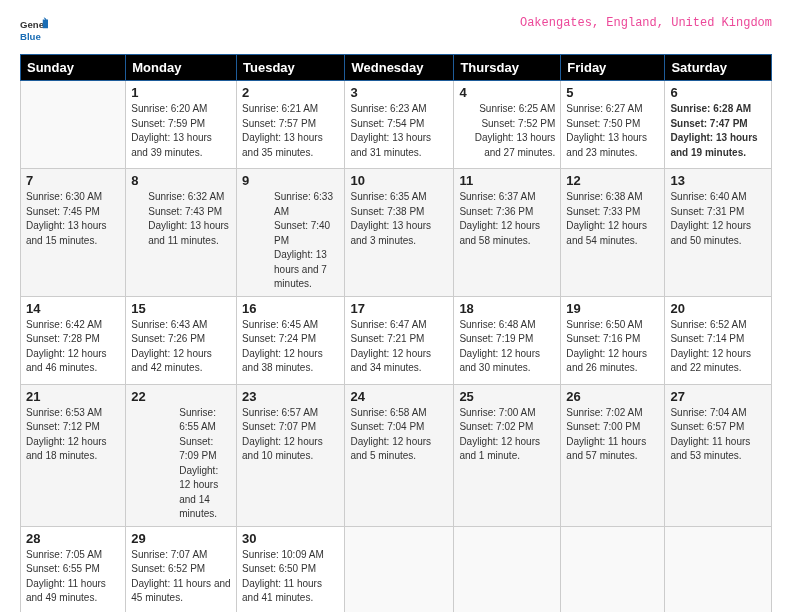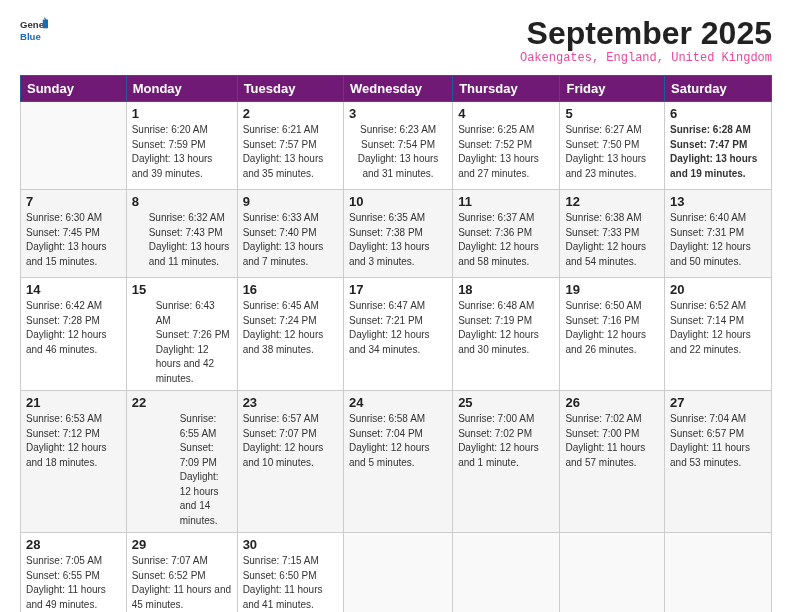--- a/index.html
+++ b/index.html
@@ -43,21 +43,21 @@
       font-size: 12px;
       color: #ec4899;
       font-family: Liberation Mono, monospace;
     }
     .calendar {
       width: 100%;
       border-collapse: collapse;
       border: 1px solid #ccc;
     }
     .calendar th {
-      background: #701a75;
+      background: #000000;
       color: #fff;
       font-size: 13px;
       font-weight: bold;
       text-align: left;
       padding: 5px 6px;
       border: 1px solid #1e5c9a;
     }
     .calendar td {
       vertical-align: top;
       border: 1px solid #ccc;
@@ -93,21 +93,20 @@
   <div class="header">
     <div class="logo">
       <svg class="logo-icon" viewBox="0 0 32 32" xmlns="http://www.w3.org/2000/svg">
         <text x="0" y="14" font-size="11" font-weight="bold" fill="#333" font-family="Arial">General</text>
         <text x="0" y="27" font-size="11" font-weight="bold" fill="#1a6db5" font-family="Arial">Blue</text>
         <polygon points="26,4 32,4 32,14 26,14" fill="#1a6db5"></polygon>
         <polygon points="28,2 32,8" fill="#1a6db5" stroke="#1a6db5" stroke-width="1"></polygon>
       </svg>
     </div>
     <div class="title-block">
-      <div class="month-title">September 2025</div>
       <div class="location-title">Oakengates, England, United Kingdom</div>
     </div>
   </div>
 
   <table class="calendar">
     <thead>
       <tr>
         <th>Sunday</th>
         <th>Monday</th>
         <th>Tuesday</th>
@@ -127,27 +126,27 @@
 Daylight: 13 hours and 39 minutes.</div>
           </td>
           <td>
             <span class="day-num">2</span>
             <div class="day-info" style="white-space: pre-line;">Sunrise: 6:21 AM
 Sunset: 7:57 PM
 Daylight: 13 hours and 35 minutes.</div>
           </td>
           <td>
             <span class="day-num">3</span>
-            <div class="day-info" style="white-space: pre-line; text-align: center;">Sunrise: 6:23 AM
+            <div class="day-info" style="white-space: pre-line;">Sunrise: 6:23 AM
 Sunset: 7:54 PM
 Daylight: 13 hours and 31 minutes.</div>
           </td>
           <td>
             <span class="day-num">4</span>
-            <div class="day-info" style="white-space: pre-line;">Sunrise: 6:25 AM
+            <div class="day-info" style="white-space: pre-line; text-align: right;">Sunrise: 6:25 AM
 Sunset: 7:52 PM
 Daylight: 13 hours and 27 minutes.</div>
           </td>
           <td>
             <span class="day-num">5</span>
             <div class="day-info" style="white-space: pre-line;">Sunrise: 6:27 AM
 Sunset: 7:50 PM
 Daylight: 13 hours and 23 minutes.</div>
           </td>
           <td>
@@ -165,21 +164,21 @@
 Daylight: 13 hours and 15 minutes.</div>
           </td>
           <td>
             <span class="day-num">8</span>
             <div class="day-info" style="white-space: pre-line; margin-left: 17px;">Sunrise: 6:32 AM
 Sunset: 7:43 PM
 Daylight: 13 hours and 11 minutes.</div>
           </td>
           <td>
             <span class="day-num">9</span>
-            <div class="day-info" style="white-space: pre-line;">Sunrise: 6:33 AM
+            <div class="day-info" style="white-space: pre-line; margin-left: 32px;">Sunrise: 6:33 AM
 Sunset: 7:40 PM
 Daylight: 13 hours and 7 minutes.</div>
           </td>
           <td>
             <span class="day-num">10</span>
             <div class="day-info" style="white-space: pre-line;">Sunrise: 6:35 AM
 Sunset: 7:38 PM
 Daylight: 13 hours and 3 minutes.</div>
           </td>
           <td>
@@ -203,21 +202,21 @@
         </tr>
         <tr>
           <td>
             <span class="day-num">14</span>
             <div class="day-info" style="white-space: pre-line;">Sunrise: 6:42 AM
 Sunset: 7:28 PM
 Daylight: 12 hours and 46 minutes.</div>
           </td>
           <td>
             <span class="day-num">15</span>
-            <div class="day-info" style="white-space: pre-line; margin-left: 24px;">Sunrise: 6:43 AM
+            <div class="day-info" style="white-space: pre-line;">Sunrise: 6:43 AM
 Sunset: 7:26 PM
 Daylight: 12 hours and 42 minutes.</div>
           </td>
           <td>
             <span class="day-num">16</span>
             <div class="day-info" style="white-space: pre-line;">Sunrise: 6:45 AM
 Sunset: 7:24 PM
 Daylight: 12 hours and 38 minutes.</div>
           </td>
           <td>
@@ -297,21 +296,21 @@
 Daylight: 11 hours and 49 minutes.</div>
           </td>
           <td>
             <span class="day-num">29</span>
             <div class="day-info" style="white-space: pre-line;">Sunrise: 7:07 AM
 Sunset: 6:52 PM
 Daylight: 11 hours and 45 minutes.</div>
           </td>
           <td>
             <span class="day-num">30</span>
-            <div class="day-info" style="white-space: pre-line;">Sunrise: 7:15 AM
+            <div class="day-info" style="white-space: pre-line;">Sunrise: 10:09 AM
 Sunset: 6:50 PM
 Daylight: 11 hours and 41 minutes.</div>
           </td>
           <td class="empty"></td>
           <td class="empty"></td>
           <td class="empty"></td>
           <td class="empty"></td>
         </tr>
       </tbody>
   </table>

